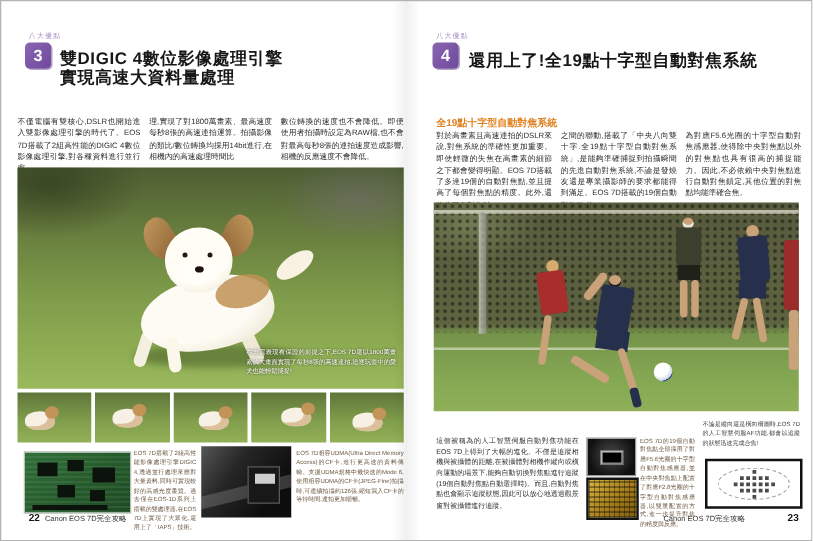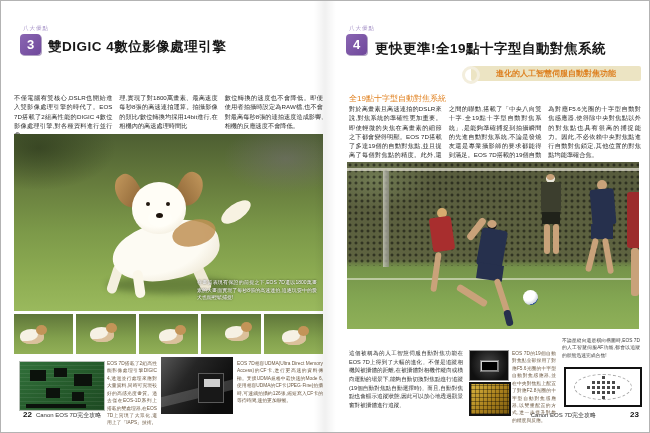--- a/index.html
+++ b/index.html
@@ -15,21 +15,21 @@
          background:linear-gradient(135deg,#8a66b2,#6f489b);color:#fff;font-weight:bold;
          font-size:13px;display:flex;align-items:center;justify-content:center;
          box-shadow:1px 1px 0 rgba(80,50,120,.45);}
   .title{position:absolute;font-size:13.5px;font-weight:bold;color:#171717;line-height:19px;letter-spacing:.5px;white-space:nowrap;}
   .tag{position:absolute;height:15px;background:#ece4c3;color:#dd7f1e;font-size:8px;font-weight:bold;
        display:flex;align-items:center;justify-content:center;border-radius:2px;white-space:nowrap;}
   .tag::before{content:'';position:absolute;left:-9px;top:0;width:12px;height:12px;
        border:3px solid #f3eedd;border-radius:50%;}
   .cols{position:absolute;display:flex;gap:7px;}
   .col{flex:1;font-size:6.2px;line-height:1.5;text-align:justify;color:#2b2b2b;}
-  .subhead{position:absolute;font-size:8px;font-weight:normal;color:#e0801f;white-space:nowrap;}
+  .subhead{position:absolute;font-size:8px;font-weight:bold;color:#e0801f;white-space:nowrap;}
   .caption{position:absolute;font-size:4.8px;line-height:1.55;text-align:justify;color:#6b5740;}
   .footer{position:absolute;top:409px;font-size:6px;color:#333;}
   .footer b{font-size:8px;margin-right:4px;color:#111;padding-left:12px;}
   .photo{position:absolute;overflow:hidden;}
 
   
   .photo-dog{left:13px;top:133px;width:309px;height:177px;
     background:radial-gradient(ellipse 90px 50px at 88% 14%,rgba(130,110,150,.35),transparent 70%),
                radial-gradient(ellipse 110px 60px at 8% 8%,rgba(35,45,22,.55),transparent 70%),
                linear-gradient(180deg,#4d5e32 0%,#64793c 25%,#7c9949 55%,#8dac52 80%,#9ab95d 100%);}
@@ -150,20 +150,21 @@
 </style>
 </head>
 <body>
 
 <div class="spread">
 
   <div class="page page-left">
     <div class="kicker" style="left:22px;top:24px">八大優點</div>
     <div class="badge" style="left:19px;top:33px">3</div>
     <div class="title" style="left:47px;top:36px">雙DIGIC 4數位影像處理引擎</div>
+    <div class="title" style="left:47px;top:51px">實現高速大資料量處理</div>
 
     <div class="cols" style="left:13px;top:92px;width:309px;height:40px">
       <div class="col">不僅電腦有雙核心,DSLR也開始進入雙影像處理引擎的時代了。EOS 7D搭載了2組高性能的DIGIC 4數位影像處理引擎,對各種資料進行並行處</div>
       <div class="col">理,實現了對1800萬畫素、最高速度每秒8張的高速連拍運算。拍攝影像的類比/數位轉換均採用14bit進行,在相機內的高速處理時間比</div>
       <div class="col">數位轉換的速度也不會降低。即便使用者拍攝時設定為RAW檔,也不會對最高每秒8張的連拍速度造成影響,相機的反應速度不會降低。</div>
     </div>
 
     <div class="photo photo-dog">
       <i class="dg-shadow"></i>
       <i class="dg-leg1"></i>
@@ -208,22 +209,21 @@
     <div class="caption" style="left:236px;top:359px;width:86px">EOS 7D相容UDMA(Ultra Direct Memory Access)的CF卡,進行更高速的資料傳輸。支援UDMA規格中最快速的Mode 6,使用相容UDMA的CF卡(JPEG·Fine)拍攝時,可連續拍攝約126張,縮短寫入CF卡的等待時間,連拍更加順暢。</div>
 
     <div class="footer" style="left:10px">
       <b>22</b><span>Canon EOS 7D完全攻略</span>
     </div>
   </div>
 
   <div class="page page-right">
     <div class="kicker" style="left:25px;top:24px">八大優點</div>
     <div class="badge" style="left:22px;top:33px">4</div>
-    <div class="title" style="left:51px;top:38px">更快更準!全19點十字型自動對焦系統</div>
-    <div class="tag" style="left:147px;top:65px;width:170px">進化的人工智慧伺服自動對焦功能</div>
+    <div class="title" style="left:51px;top:38px">還用上了!全19點十字型自動對焦系統</div>
 
     <div class="subhead" style="left:25px;top:92px">全19點十字型自動對焦系統</div>
 
     <div class="cols" style="left:25px;top:103px;width:292px;height:52px">
       <div class="col">對於高畫素且高速連拍的DSLR來說,對焦系統的準確性更加重要。即使輕微的失焦在高畫素的細節之下都會變得明顯。EOS 7D搭載了多達19個的自動對焦點,並且提高了每個對焦點的精度。此外,還強化了各對焦點</div>
       <div class="col">之間的聯動,搭載了「中央八向雙十字.全19點十字型自動對焦系統」,是能夠準確捕捉到拍攝瞬間的先進自動對焦系統,不論是發燒友還是專業攝影師的要求都能得到滿足。EOS 7D搭載的19個自動對焦點,均</div>
       <div class="col">為對應F5.6光圈的十字型自動對焦感應器,使得除中央對焦點以外的對焦點也具有很高的捕捉能力。因此,不必依賴中央對焦點進行自動對焦鎖定,其他位置的對焦點均能準確合焦。</div>
     </div>
 
     <div class="photo photo-soccer">

